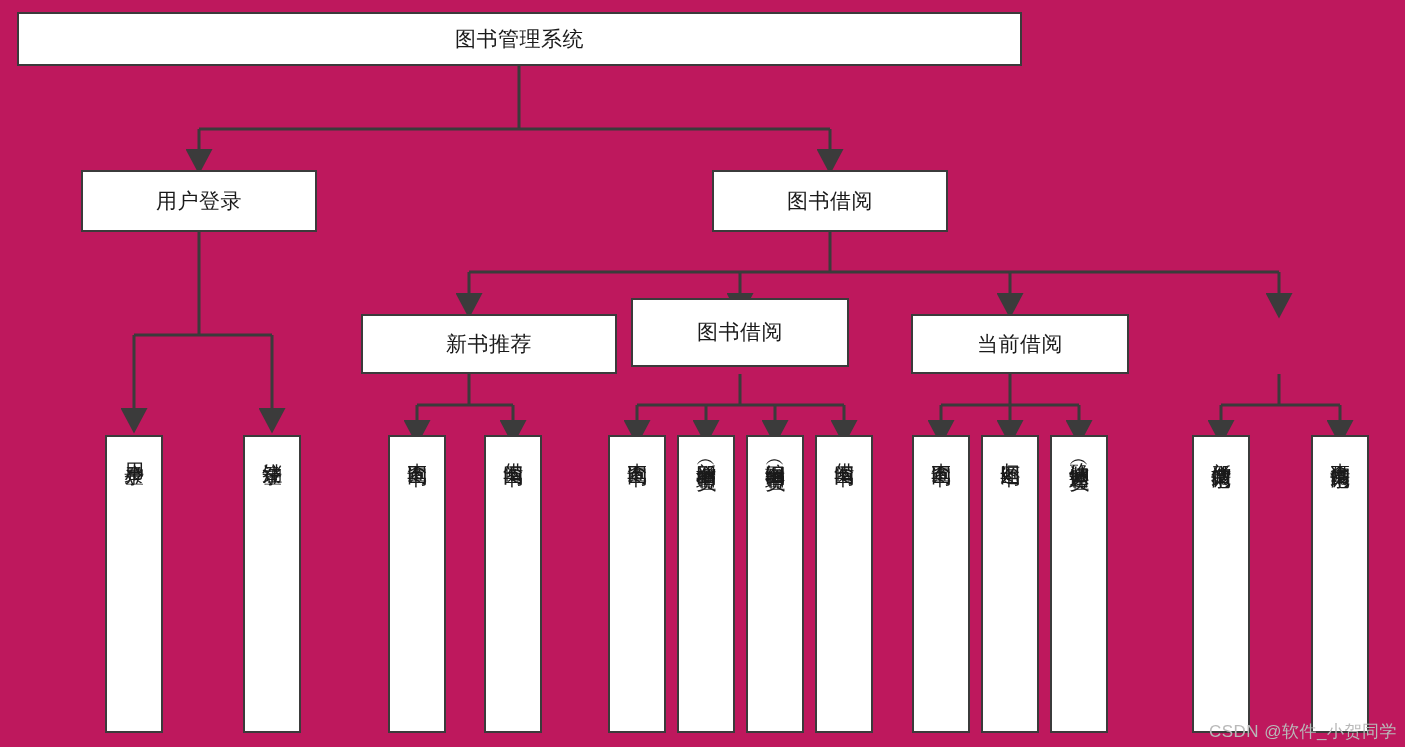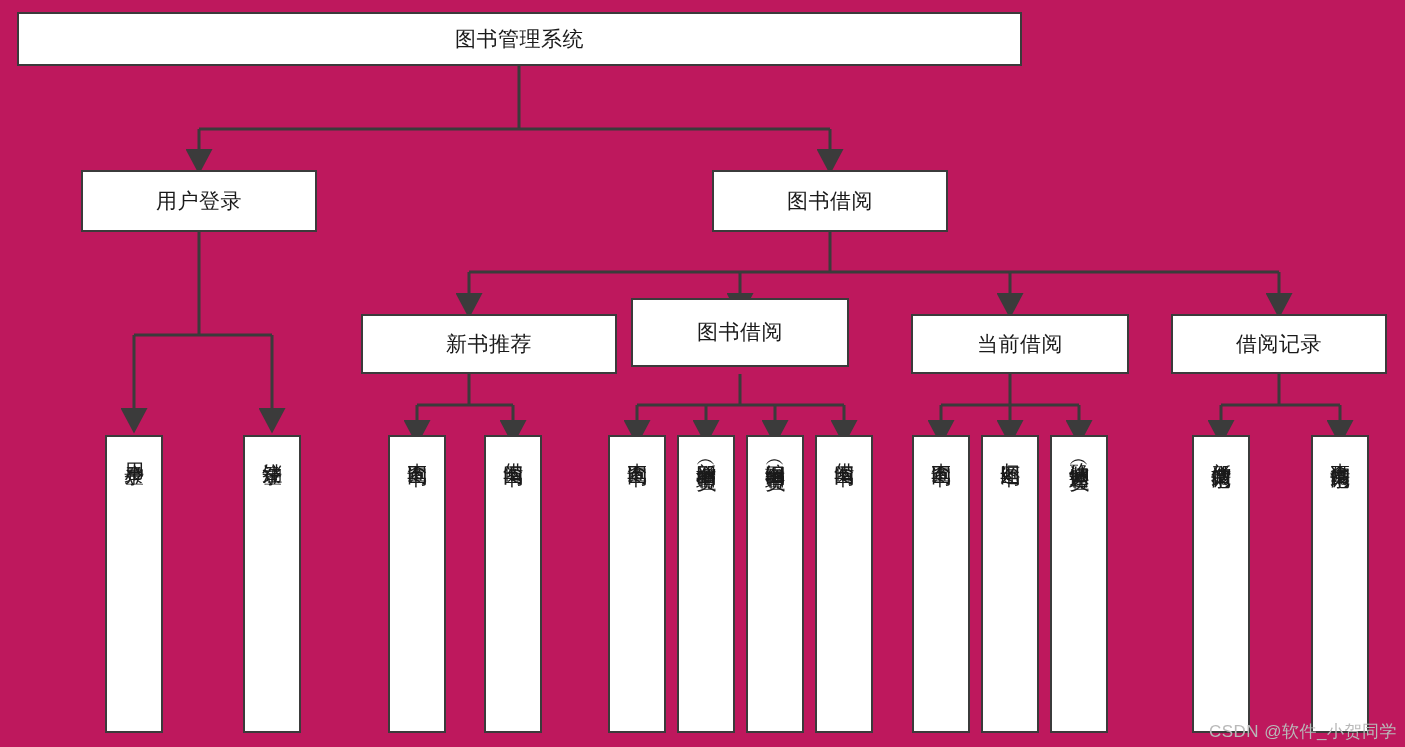--- a/index.html
+++ b/index.html
@@ -137,23 +137,20 @@
 
   <div class="node" style="left:361px; top:314px; width:256px; height:60px;">
     <span class="node-label">新书推荐</span>
   </div>
   <div class="node" style="left:631px; top:298px; width:218px; height:69px;">
     <span class="node-label">图书借阅</span>
   </div>
   <div class="node" style="left:901px; top:314px; width:218px; height:60px;margin-left:10px;">
     <span class="node-label">当前借阅</span>
   </div>
-  <div class="node" style="left:1171px; top:314px; width:216px; height:60px;">
-    <span class="node-label">借阅记录</span>
-  </div>
 
   <div class="node leaf" style="left:105px; top:435px; width:58px; height:298px;">
     <span class="node-label">用户登录</span>
   </div>
   <div class="node leaf" style="left:243px; top:435px; width:58px; height:298px;">
     <span class="node-label">注销登录</span>
   </div>
 
   <div class="node leaf" style="left:388px; top:435px; width:58px; height:298px;">
     <span class="node-label">查询图书</span>

